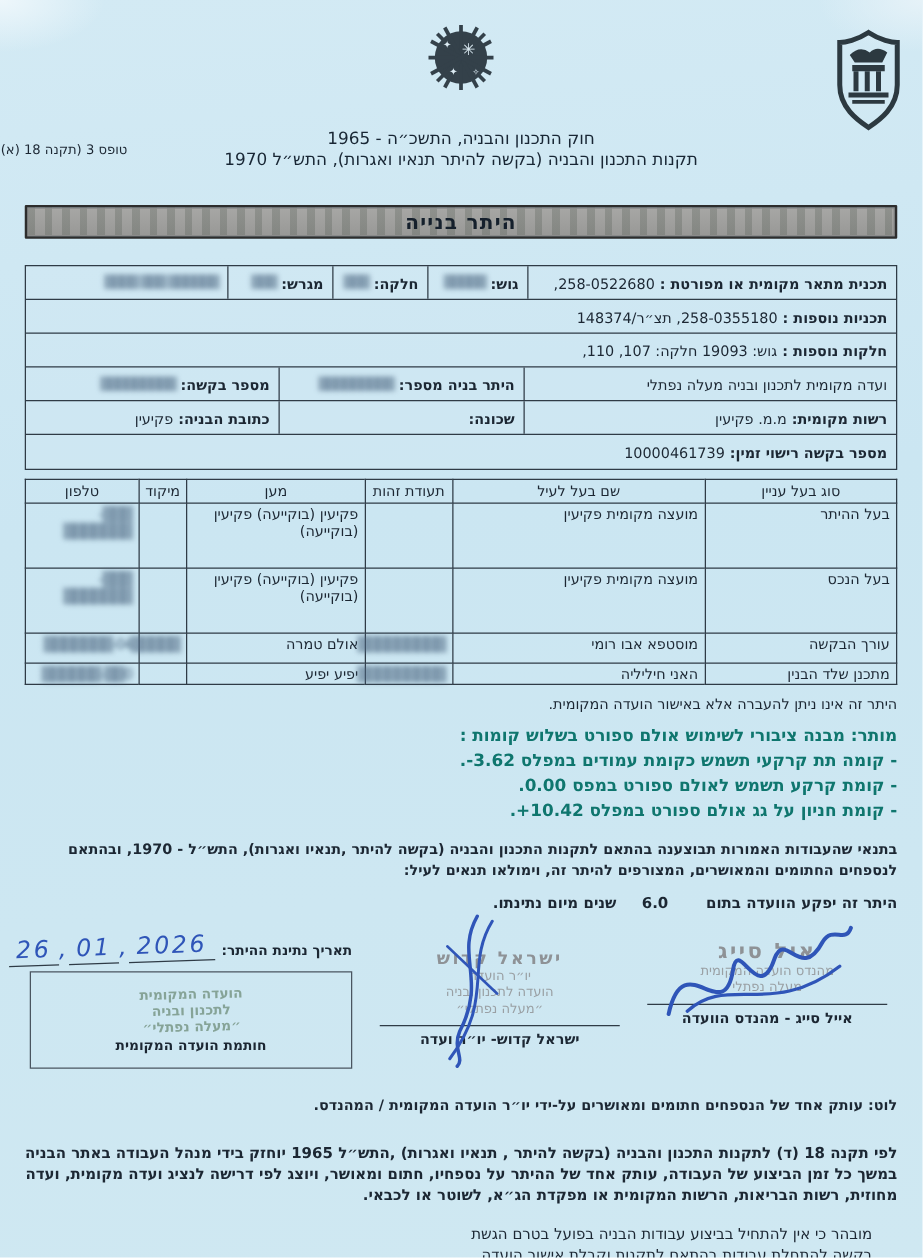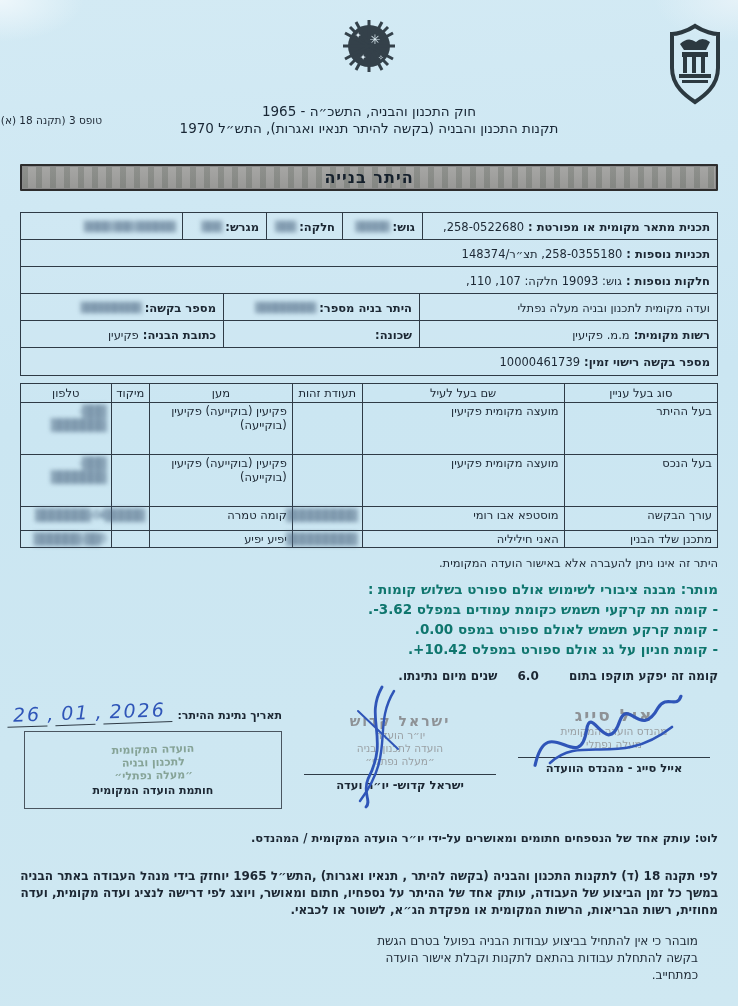--- a/index.html
+++ b/index.html
@@ -246,21 +246,21 @@
       <td>מועצה מקומית פקיעין</td>
       <td></td>
       <td>פקיעין (בוקייעה) פקיעין (בוקייעה)</td>
       <td></td>
       <td class="redact">▒▒▒-▒▒▒▒▒▒▒</td>
     </tr>
     <tr class="mid">
       <td>עורך הבקשה</td>
       <td>מוסטפא אבו רומי</td>
       <td class="redact">▒▒▒▒▒▒▒▒▒</td>
-      <td>קומה טמרה</td>
+      <td>אולם טמרה</td>
       <td class="redact">▒▒▒▒▒</td>
       <td class="redact">04-▒▒▒▒▒▒▒</td>
     </tr>
     <tr>
       <td>מתכנן שלד הבנין</td>
       <td>האני חיליליה</td>
       <td class="redact">▒▒▒▒▒▒▒▒▒</td>
       <td>יפיע יפיע</td>
       <td></td>
       <td class="redact">0▒▒-▒▒▒▒▒▒</td>
@@ -274,23 +274,24 @@
   <div class="permit-block">
     <div>
       <span>מותר:</span>
       <span>מבנה ציבורי לשימוש אולם ספורט בשלוש קומות :</span>
     </div>
     <div class="b-line">- קומה תת קרקעי תשמש כקומת עמודים במפלס 3.62-.</div>
     <div class="b-line">- קומת קרקע תשמש לאולם ספורט במפס 0.00.</div>
     <div class="b-line">- קומת חניון על גג אולם ספורט במפלס 10.42+.</div>
   </div>
 
+  <div class="conditions">בתנאי שהעבודות האמורות תבוצענה בהתאם  לתקנות התכנון והבניה (בקשה להיתר ,תנאיו ואגרות), התש״ל - 1970, ובהתאם לנספחים החתומים והמאושרים, המצורפים להיתר זה, וימולאו תנאים לעיל:</div>
 
   <div class="expiry">
-    <span>קומה זה יפקע תוקפו בתום</span>
+    <span>היתר זה יפקע הוועדה בתום</span>
     <span class="yrs">6.0</span>
     <span>שנים מיום נתינתו.</span>
   </div>
 
   <div class="sigrow">
 
     <div class="sigcol sig-eng">
       <div class="stamp-wrap">
         <div class="stamp-name">איל סייג</div>
         <div class="stamp-sub">מהנדס הועדה המקומית</div>

